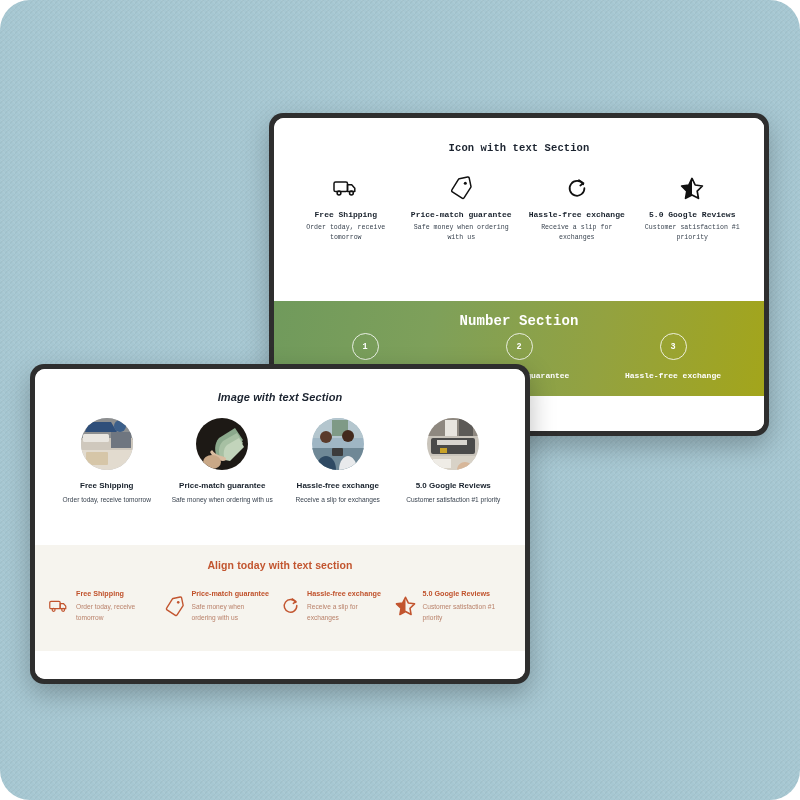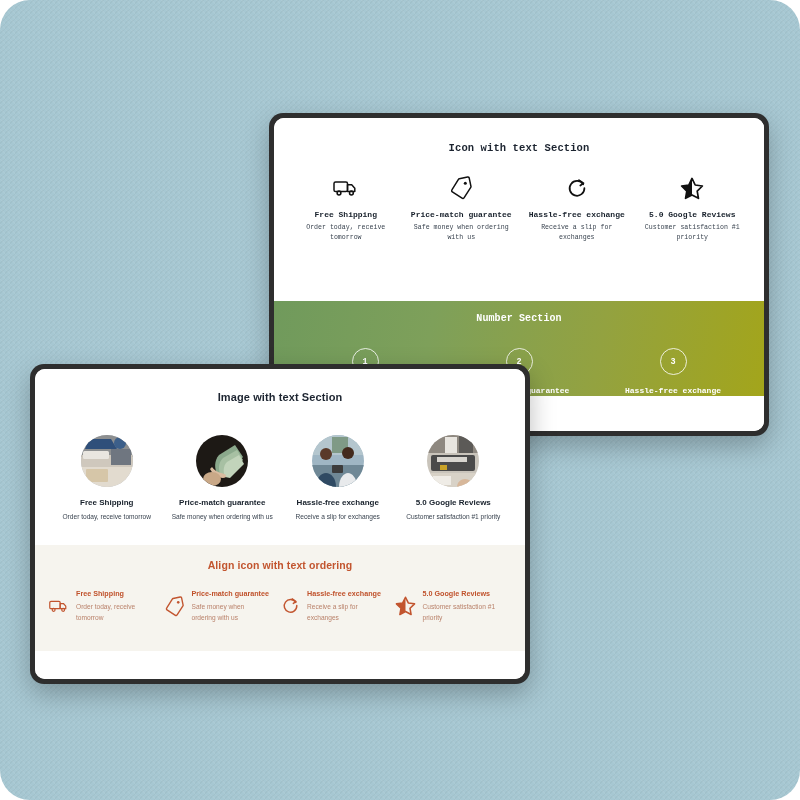--- a/index.html
+++ b/index.html
@@ -116,22 +116,22 @@
 
   
   #number-section {
     height: 95px;
     box-sizing: border-box;
     padding: 12px 14px 0 14px;
     background: linear-gradient(100deg, #709a5c 0%, #7ea05a 32%, #93a240 66%, #a3a51b 100%);
   }
   #number-section .section-title {
     color: #ffffff;
-    font-size: 10px;
-    margin-bottom: 24px;
+    font-size: 14px;
+    margin-bottom: 4px;
   }
   .num-circle {
     width: 25px; height: 25px;
     border-radius: 50%;
     border: 1px solid rgba(255,255,255,0.82);
     margin: 0 auto 11px auto;
     display: flex;
     align-items: center;
     justify-content: center;
     font-size: 8.5px;
@@ -144,21 +144,21 @@
     font-weight: bold;
   }
 
   
   #image-text-section {
     padding: 22px 14px 0 14px;
     height: 176px;
     box-sizing: border-box;
     background: #ffffff;
   }
-  #image-text-section .section-title { font-size: 11px; margin-bottom: 32px; }
+  #image-text-section .section-title { font-size: 11px; margin-bottom: 15px; font-style: italic; }
   .thumb {
     width: 52px; height: 52px;
     border-radius: 50%;
     margin: 0 auto 11px auto;
     overflow: hidden;
     position: relative;
   }
   #image-text-section .card-title { font-size: 8px; margin-bottom: 4px; }
   #image-text-section .card-desc  { font-size: 6.6px; }
 
@@ -387,21 +387,21 @@
               </svg>
             </div>
             <div class="card-title">5.0 Google Reviews</div>
             <div class="card-desc">Customer satisfaction #1 priority</div>
           </div>
 
         </div>
       </div>
 
       <div id="align-section">
-        <div class="section-title">Align icon with text ordering</div>
+        <div class="section-title">Align today with text section</div>
 
         <div class="align-row">
 
           <div class="align-card">
             <div class="align-icon">
               <svg width="20" height="14" viewBox="0 0 26 18">
                 <rect x="1" y="3" width="13.5" height="9.5" rx="1.6" fill="none" stroke="#c2552f" stroke-width="1.6"></rect>
                 <path d="M14.5 5.8h4.2l3.1 3.4v3.3h-7.3z" fill="none" stroke="#c2552f" stroke-width="1.6" stroke-linejoin="round"></path>
                 <circle cx="6" cy="14" r="1.9" fill="none" stroke="#c2552f" stroke-width="1.6"></circle>
                 <circle cx="18.4" cy="14" r="1.9" fill="none" stroke="#c2552f" stroke-width="1.6"></circle>

